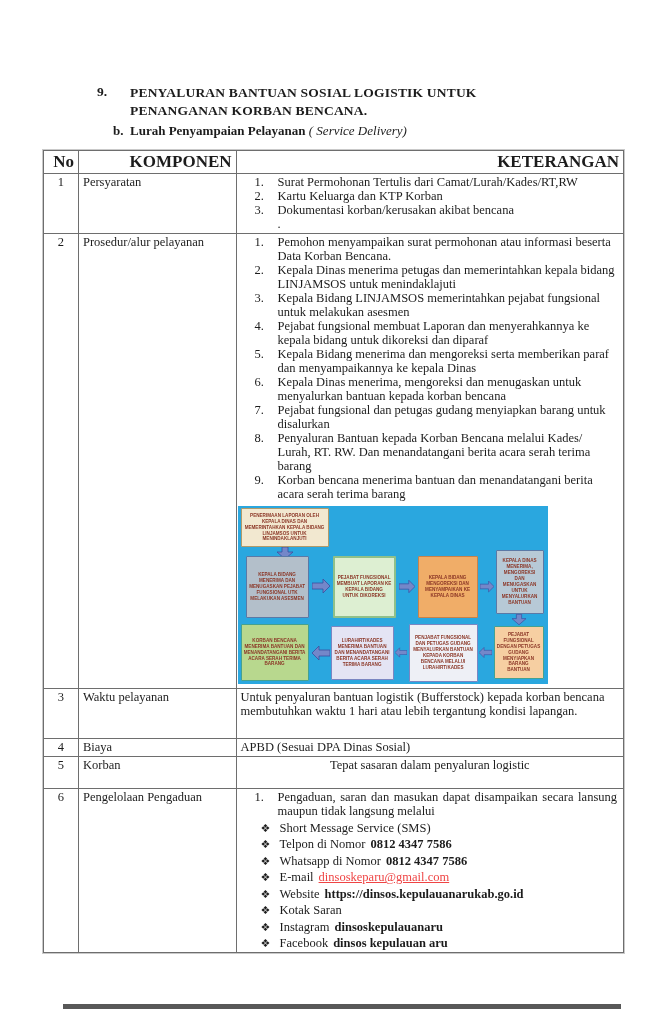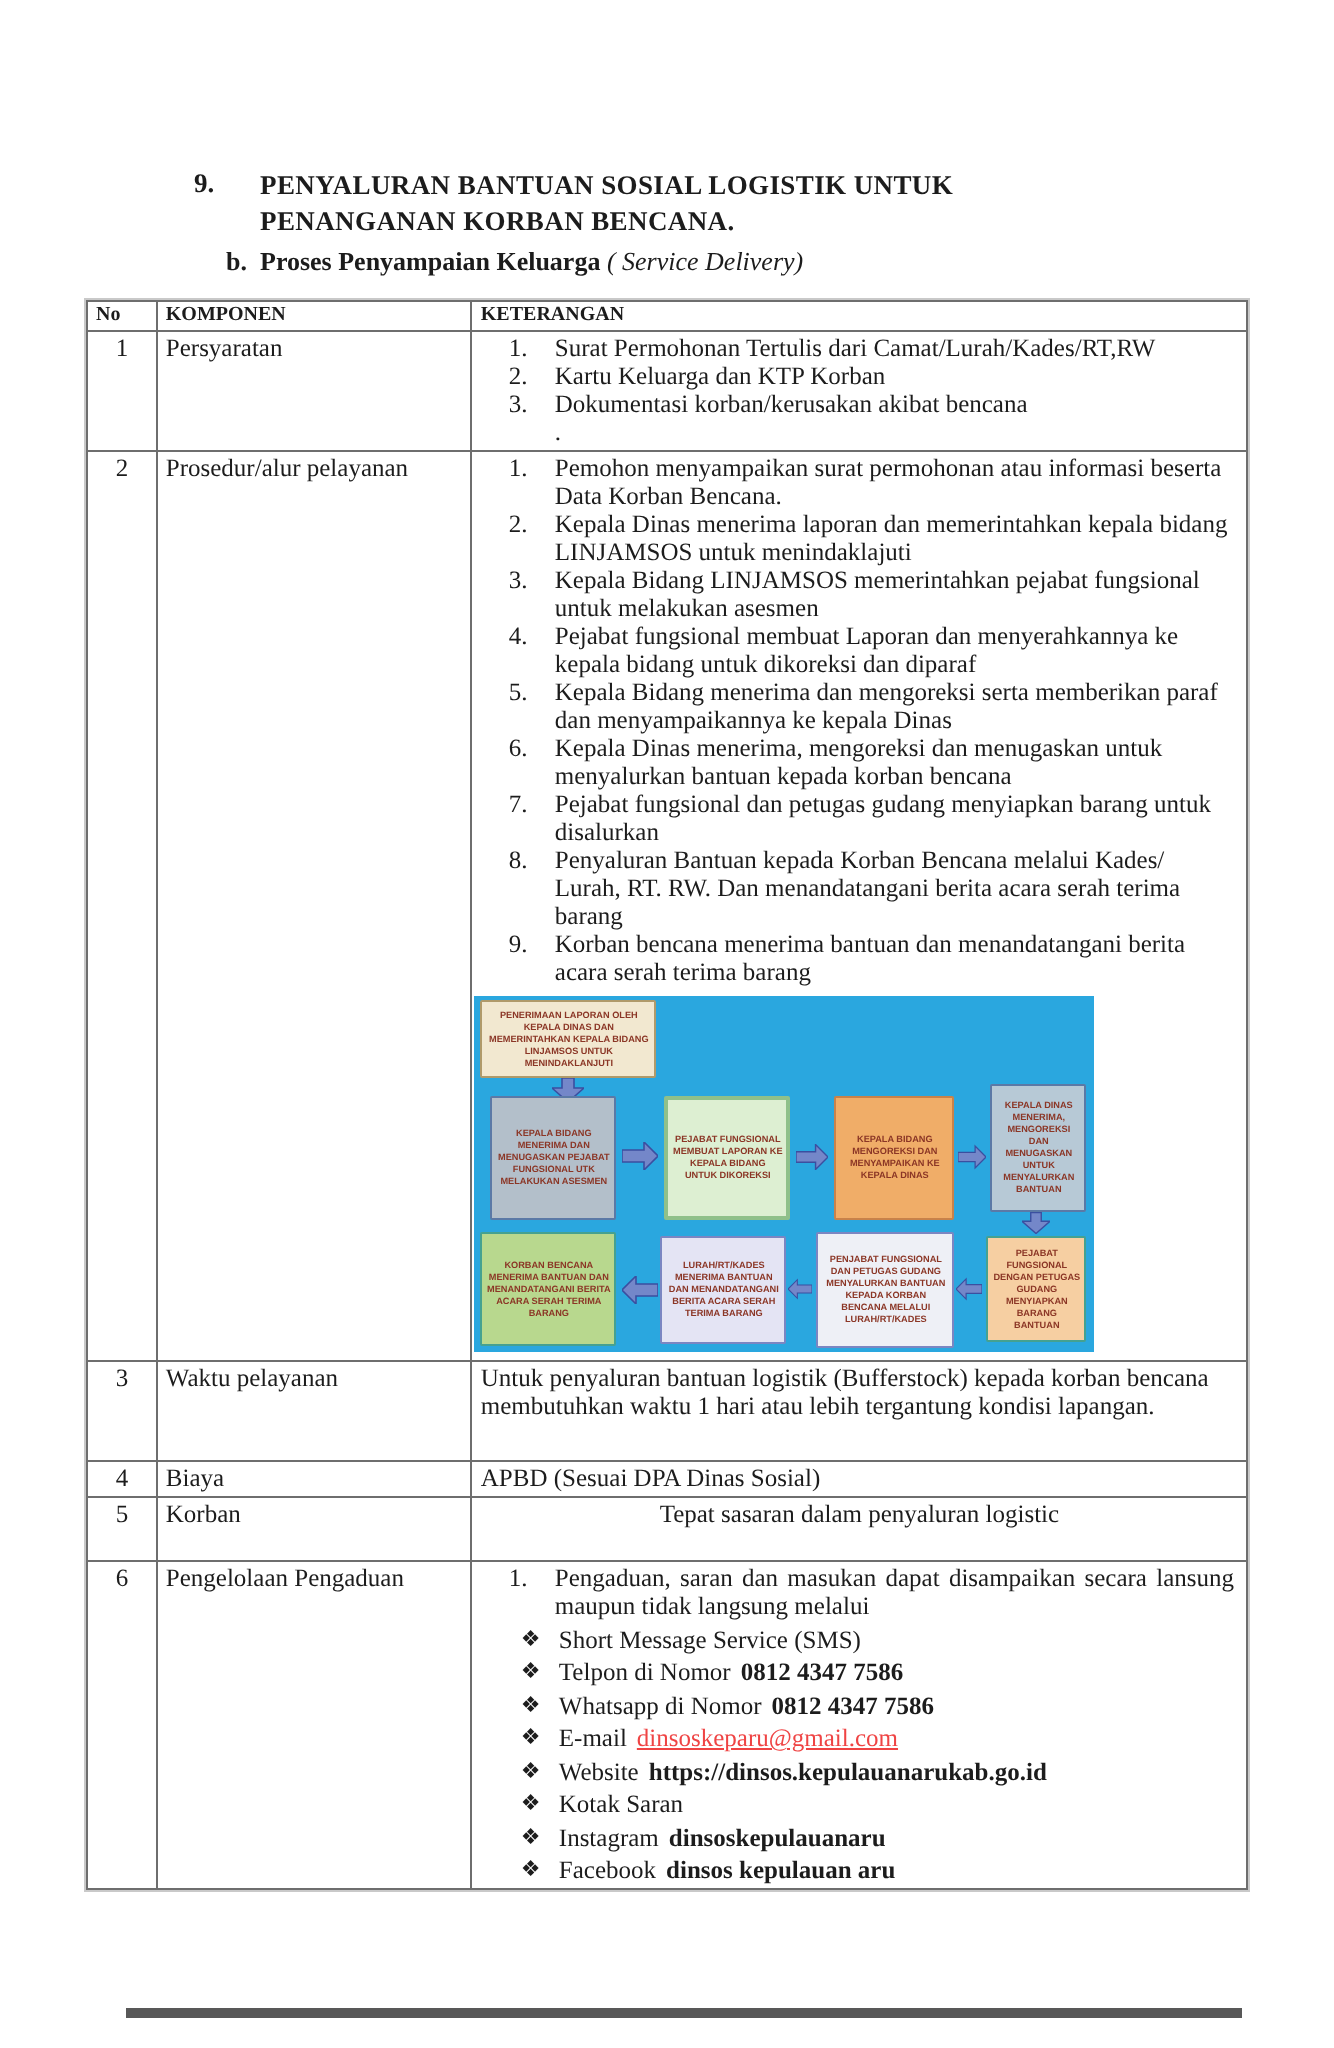--- a/index.html
+++ b/index.html
@@ -13,21 +13,21 @@
   .h-text{font-weight:bold;font-size:13.5px;line-height:1.35;letter-spacing:.2px;width:442px;}
   .sub-row{display:flex;margin-top:3px;margin-left:16px;font-size:13px;}
   .sub-letter{flex:none;width:17px;font-weight:bold;}
   .sub-bold{font-weight:bold;}
   .sub-italic{font-weight:normal;font-style:italic;}
 
   
   table.doc{position:absolute;left:43px;top:150px;width:581px;border-collapse:collapse;
             font-size:12.5px;line-height:1.12;box-shadow:0 0 0 1px #c9c9c9;}
   table.doc td,table.doc th{border:1px solid #6e6e6e;vertical-align:top;padding:1px 4px 2px 4px;}
-  th{font-size:10px;text-align:left;font-weight:bold;padding:1px 2px;font-family:Liberation Serif, serif;}
+  th{font-size:17px;text-align:right;font-weight:bold;padding:1px 2px;font-family:Liberation Serif, serif;}
   td.no{text-align:center;padding-left:2px;padding-right:2px;}
 
   .li{display:flex;margin-left:14px;}
   .li-n{flex:none;width:23px;}
   .li-t{flex:1;padding-right:2px;}
   .just .li-t{text-align:justify;}
   .mh56{min-height:56px;} .mh46{min-height:46px;} .mh28{min-height:28px;text-align:center;}
 
   
   .ch{display:flex;margin-left:20px;margin-top:2.5px;}
@@ -65,21 +65,21 @@
 
 <div class="page">
 
   <div class="heading">
     <div class="h-row">
       <span class="h-num">9.</span>
       <span class="h-text">PENYALURAN BANTUAN SOSIAL LOGISTIK UNTUK PENANGANAN KORBAN BENCANA.</span>
     </div>
     <div class="sub-row">
       <span class="sub-letter">b.</span>
-      <span><span class="sub-bold">Proses Penyampaian Keluarga </span><span class="sub-italic">( Service Delivery)</span></span>
+      <span><span class="sub-bold">Lurah Penyampaian Pelayanan </span><span class="sub-italic">( Service Delivery)</span></span>
     </div>
   </div>
 
   <table class="doc">
     <colgroup>
         <col style="width:35px">
         <col style="width:158px">
         <col style="width:388px">
       </colgroup>
     <tbody>
@@ -117,21 +117,21 @@
     <tr>
       <td class="no">2</td>
       <td>Prosedur/alur pelayanan</td>
       <td>
         <div class="li">
               <span class="li-n">1.</span>
               <span class="li-t">Pemohon menyampaikan surat permohonan atau informasi beserta Data Korban Bencana.</span>
             </div>
         <div class="li">
               <span class="li-n">2.</span>
-              <span class="li-t">Kepala Dinas menerima laporan dan memerintahkan kepala bidang LINJAMSOS untuk menindaklajuti</span>
+              <span class="li-t">Kepala Dinas menerima petugas dan memerintahkan kepala bidang LINJAMSOS untuk menindaklajuti</span>
             </div>
         <div class="li">
               <span class="li-n">3.</span>
               <span class="li-t">Kepala Bidang LINJAMSOS memerintahkan pejabat fungsional untuk melakukan asesmen</span>
             </div>
         <div class="li">
               <span class="li-n">4.</span>
               <span class="li-t">Pejabat fungsional membuat Laporan dan menyerahkannya ke kepala bidang untuk dikoreksi dan diparaf</span>
             </div>
         <div class="li">

